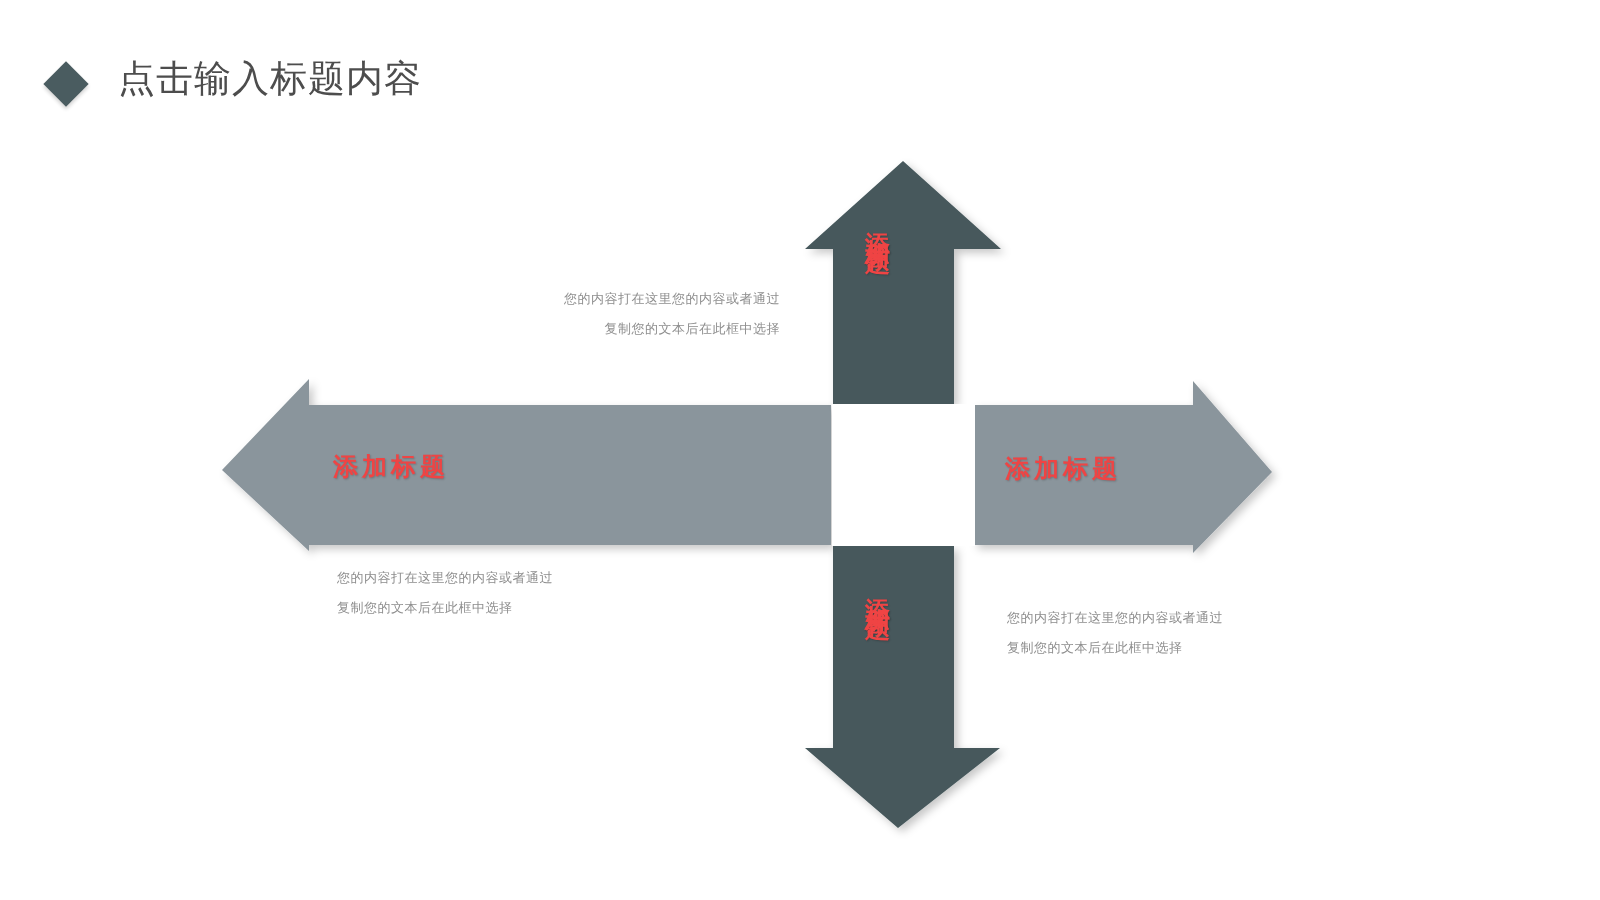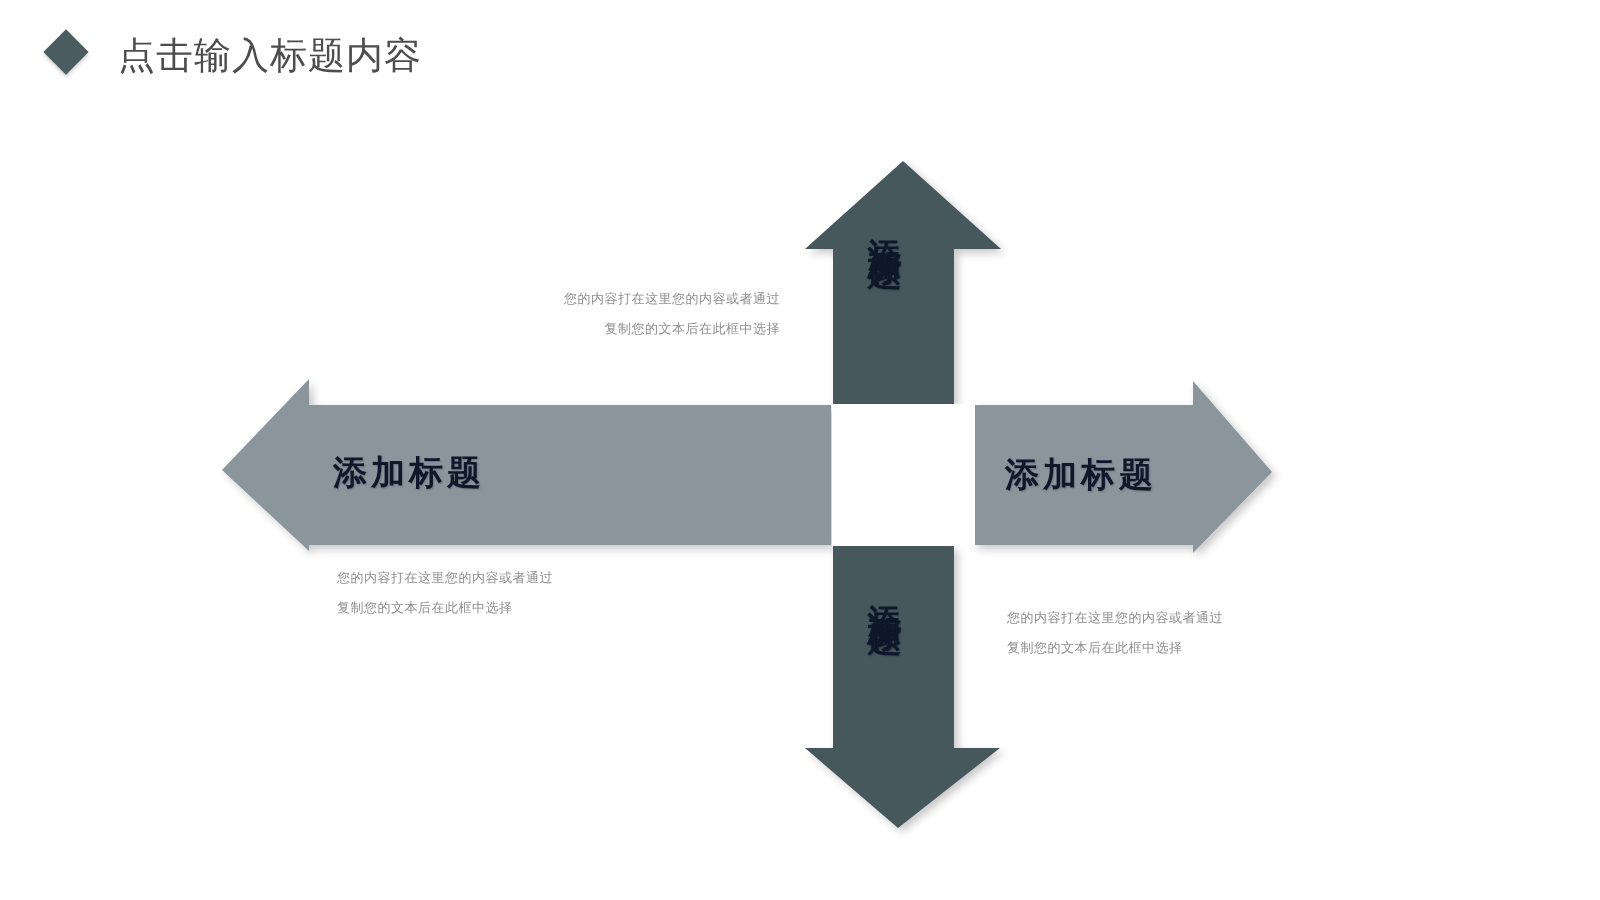--- a/index.html
+++ b/index.html
@@ -24,21 +24,21 @@
     background: #ffffff;
   }
 
   
   .header {
     position: absolute;
     left: 44px;
     top: 36px;
     height: 64px;
     display: flex;
-    align-items: flex-start;
+    align-items: flex-end;
   }
   .diamond-icon {
     width: 32px;
     height: 32px;
     background: #4a5c60;
     transform: rotate(45deg);
     margin-left: 6px;
     margin-right: 6px;
     flex: none;
     box-shadow: 2px 2px 4px rgba(0,0,0,0.18);
@@ -63,22 +63,22 @@
   }
   .diagram svg {
     display: block;
     width: 1600px;
     height: 900px;
   }
 
   
   .arrow-label {
     position: absolute;
-    color: #0f172a;
-    font-size: 34px;
+    color: #ef4444;
+    font-size: 25px;
     font-weight: bold;
     letter-spacing: 4px;
     text-shadow: 1px 1px 2px rgba(0,0,0,0.20);
     pointer-events: none;
   }
   .arrow-label.horizontal {
     white-space: nowrap;
   }
   .arrow-label.vertical {
     writing-mode: vertical-rl;

